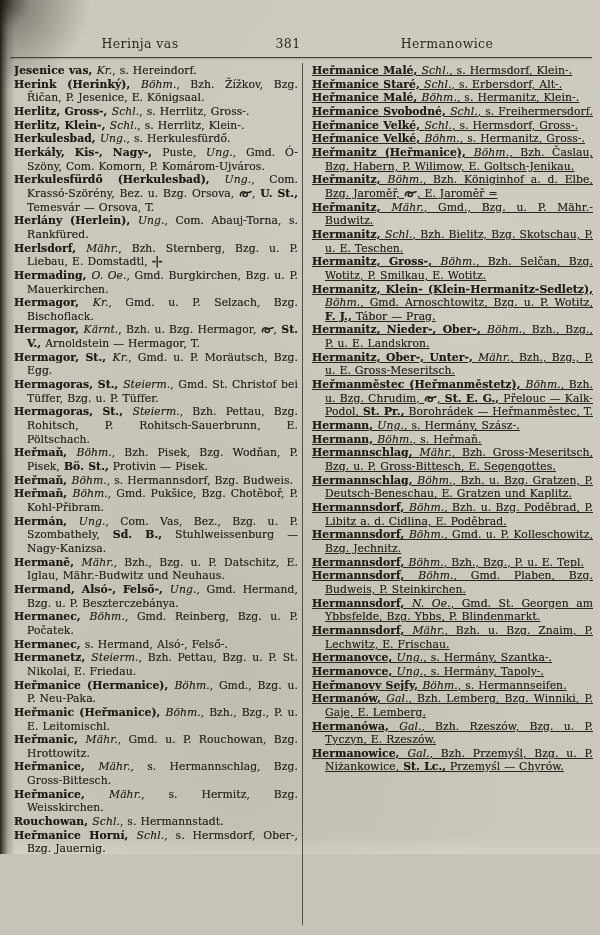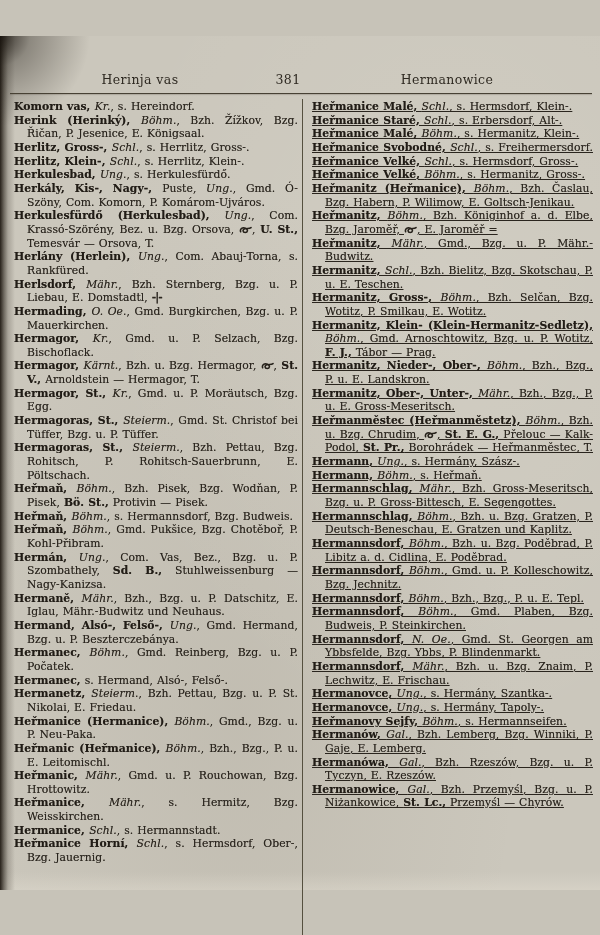--- a/index.html
+++ b/index.html
@@ -13,21 +13,20 @@
     position: relative;
     width: 600px; height: 854px;
     color: #2a251e;
     background:
       radial-gradient(circle at 0% 0%, rgba(25,20,14,0.85) 0px, rgba(25,20,14,0.35) 30px, rgba(25,20,14,0) 90px),
       linear-gradient(90deg, rgba(30,24,17,0.95) 0px, rgba(35,29,21,0.55) 4px, rgba(44,37,28,0.22) 8px, rgba(44,37,28,0) 15px),
       linear-gradient(0deg, rgba(232,227,215,0.35) 0px, rgba(232,227,215,0) 18px),
       radial-gradient(ellipse at 75% 30%, rgba(255,252,242,0.10), rgba(255,252,242,0) 55%),
       radial-gradient(ellipse at 40% 80%, rgba(110,100,82,0.10), rgba(110,100,82,0) 55%),
       #cbc7bc;
-    margin-top: 36px;
   }
   .header {
     position: absolute; top: 36px; left: 0; width: 600px; height: 18px;
     font-size: 12.5px; letter-spacing: 0.4px; color: #2e2921;
   }
   .header .hw-left  { position: absolute; left: 140px; transform: translateX(-50%); }
   .header .pageno   { position: absolute; left: 288px; transform: translateX(-50%); }
   .header .hw-right { position: absolute; left: 447px; transform: translateX(-50%); }
   .header-rule {
     position: absolute; top: 57px; left: 10px; width: 582px; height: 1px;
@@ -70,21 +69,21 @@
 
   <div class="header">
     <span class="hw-left">Herinja vas</span>
     <span class="pageno">381</span>
     <span class="hw-right">Hermanowice</span>
   </div>
 
   <div class="header-rule"></div>
 
   <div class="col left">
-      <p class="entry"><span class="b">Komorn vas, </span><span class="i">Kr.</span><span>, s. Hereindorf.</span></p>
+      <p class="entry"><span class="b">Jesenice vas, </span><span class="i">Kr.</span><span>, s. Hereindorf.</span></p>
       <p class="entry"><span class="b">Herink (Herinký), </span><span class="i">Böhm.</span><span>, Bzh. Žížkov, Bzg. Řičan, P. Jesenice, E. Königsaal.</span></p>
       <p class="entry"><span class="b">Herlitz, Gross-, </span><span class="i">Schl.</span><span>, s. Herrlitz, Gross-.</span></p>
       <p class="entry"><span class="b">Herlitz, Klein-, </span><span class="i">Schl.</span><span>, s. Herrlitz, Klein-.</span></p>
       <p class="entry"><span class="b">Herkulesbad, </span><span class="i">Ung.</span><span>, s. Herkulesfürdő.</span></p>
       <p class="entry"><span class="b">Herkály, Kis-, Nagy-, </span><span>Puste, </span><span class="i">Ung.</span><span>, Gmd. Ó-Szöny, Com. Komorn, P. Komárom-Ujváros.</span></p>
       <p class="entry"><span class="b">Herkulesfürdő (Herkulesbad), </span><span class="i">Ung.</span><span>, Com. Krassó-Szörény, Bez. u. Bzg. Orsova, </span><span class="sym post-horn"><svg width="13" height="9" viewBox="0 0 20 13" aria-hidden="true">
             <path d="M2.5 10 C1 5.5 5.5 2.5 10 4.5 C14.5 6.5 13.5 11 9.5 11 C5.5 11 5 6.5 9 5.5 C13 4.5 16 5.5 18.5 3.5" fill="none" stroke="#26211a" stroke-width="2.4" stroke-linecap="round"></path>
           </svg></span><span>, </span><span class="b">U. St.,</span><span> Temesvár — Orsova, T.</span></p>
       <p class="entry"><span class="b">Herlány (Herlein), </span><span class="i">Ung.</span><span>, Com. Abauj-Torna, s. Rankfüred.</span></p>
       <p class="entry"><span class="b">Herlsdorf, </span><span class="i">Mähr.</span><span>, Bzh. Sternberg, Bzg. u. P. Liebau, E. Domstadtl, </span><span class="sym telegraph">-|-</span></p>
@@ -101,22 +100,23 @@
       <p class="entry"><span class="b">Heřmaň, </span><span class="i">Böhm.</span><span>, Gmd. Pukšice, Bzg. Chotěboř, P. Kohl-Přibram.</span></p>
       <p class="entry"><span class="b">Hermán, </span><span class="i">Ung.</span><span>, Com. Vas, Bez., Bzg. u. P. Szombathely, </span><span class="b">Sd. B.,</span><span> Stuhlweissenburg — Nagy-Kanizsa.</span></p>
       <p class="entry"><span class="b">Hermaně, </span><span class="i">Mähr.</span><span>, Bzh., Bzg. u. P. Datschitz, E. Iglau, Mähr.-Budwitz und Neuhaus.</span></p>
       <p class="entry"><span class="b">Hermand, Alsó-, Felső-, </span><span class="i">Ung.</span><span>, Gmd. Hermand, Bzg. u. P. Beszterczebánya.</span></p>
       <p class="entry"><span class="b">Hermanec, </span><span class="i">Böhm.</span><span>, Gmd. Reinberg, Bzg. u. P. Počatek.</span></p>
       <p class="entry"><span class="b">Hermanec,</span><span> s. Hermand, Alsó-, Felső-.</span></p>
       <p class="entry"><span class="b">Hermanetz, </span><span class="i">Steierm.</span><span>, Bzh. Pettau, Bzg. u. P. St. Nikolai, E. Friedau.</span></p>
       <p class="entry"><span class="b">Heřmanice (Hermanice), </span><span class="i">Böhm.</span><span>, Gmd., Bzg. u. P. Neu-Paka.</span></p>
       <p class="entry"><span class="b">Heřmanic (Heřmanice), </span><span class="i">Böhm.</span><span>, Bzh., Bzg., P. u. E. Leitomischl.</span></p>
       <p class="entry"><span class="b">Heřmanic, </span><span class="i">Mähr.</span><span>, Gmd. u. P. Rouchowan, Bzg. Hrottowitz.</span></p>
+      <p class="entry"><span class="b">Heřmanice, </span><span class="i">Mähr.</span><span>, s. Hermannschlag, Bzg. Gross-Bittesch.</span></p>
       <p class="entry"><span class="b">Heřmanice, </span><span class="i">Mähr.</span><span>, s. Hermitz, Bzg. Weisskirchen.</span></p>
-      <p class="entry"><span class="b">Hermanice, </span><span class="i">Schl.</span><span>, s. Hermannstadt.</span></p>
+      <p class="entry"><span class="b">Rouchowan, </span><span class="i">Schl.</span><span>, s. Hermannstadt.</span></p>
       <p class="entry"><span class="b">Heřmanice Horní, </span><span class="i">Schl.</span><span>, s. Hermsdorf, Ober-, Bzg. Jauernig.</span></p>
     </div>
 
   <div class="col-divider"></div>
 
   <div class="col right">
       <p class="entry"><span class="b">Heřmanice Malé, </span><span class="i">Schl.</span><span>, s. Hermsdorf, Klein-.</span></p>
       <p class="entry"><span class="b">Heřmanice Staré, </span><span class="i">Schl.</span><span>, s. Erbersdorf, Alt-.</span></p>
       <p class="entry"><span class="b">Heřmanice Malé, </span><span class="i">Böhm.</span><span>, s. Hermanitz, Klein-.</span></p>
       <p class="entry"><span class="b">Heřmanice Svobodné, </span><span class="i">Schl.</span><span>, s. Freihermersdorf.</span></p>

